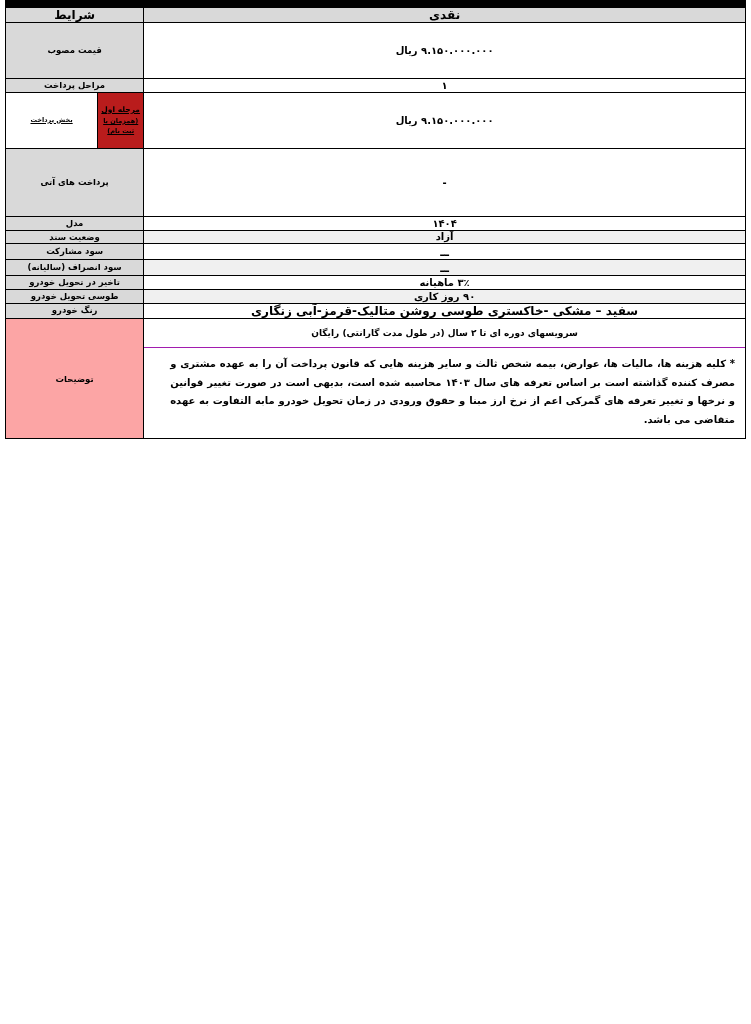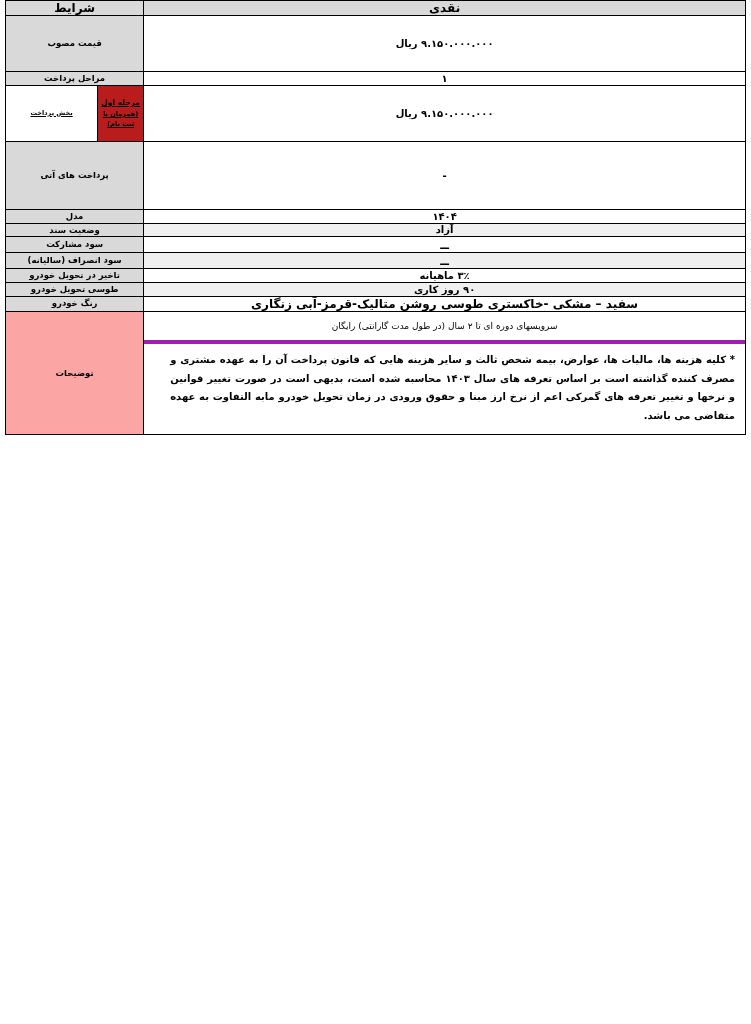--- a/index.html
+++ b/index.html
@@ -87,39 +87,39 @@
   }
   .value-cell.striped { background: #f0f0f0; }
 
   .header-cell {
     background: #d9d9d9;
     font-size: 12px;
     font-weight: bold;
     text-align: center;
     padding: 7px 6px;
   }
-  .header-cell.top-rule { border-top: 1px solid #000000; }
+  .header-cell.top-rule { border-top: 8px solid #000000; }
 
   .value-cell.tall      { padding: 22px 6px; }
   .value-cell.small     { font-size: 12px; }
   .value-cell.dash      { font-size: 13px; letter-spacing: 0; text-align: center; }
 
   
   .notes-cell {
     background: #ffffff;
     padding: 0;
     text-align: center;
     vertical-align: middle;
   }
   .notes-service {
     font-size: 9px;
-    font-weight: normal;
+    font-weight: bold;
     text-align: center;
     padding: 8px 6px 7px 6px;
-    border-bottom: 4px solid #a21caf;
+    border-bottom: 1px solid #a21caf;
     line-height: 1.5;
   }
   .notes-body {
     font-size: 10px;
     font-weight: bold;
     text-align: justify;
     text-align-last: right;
     padding: 7px 10px 9px 10px;
     line-height: 1.85;
     margin-left: 16px;

